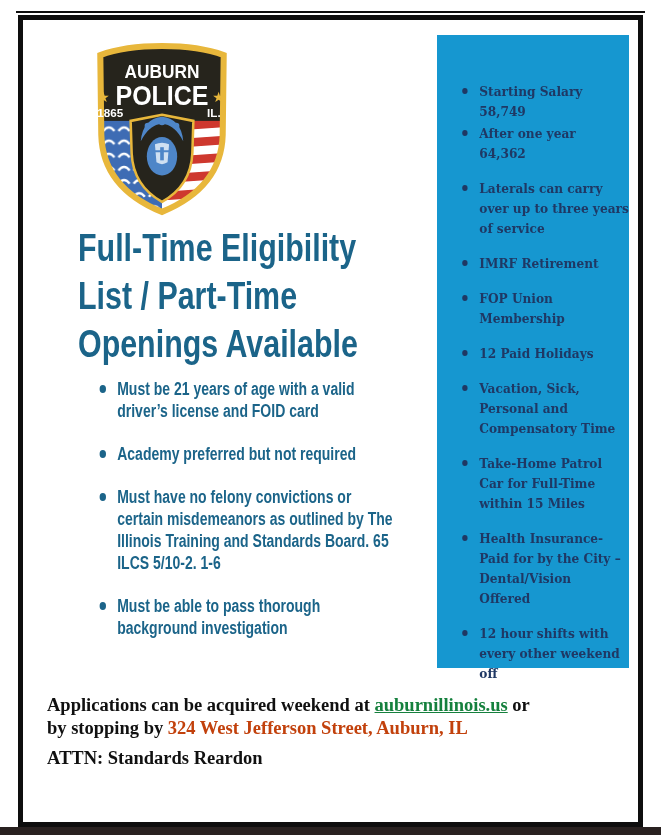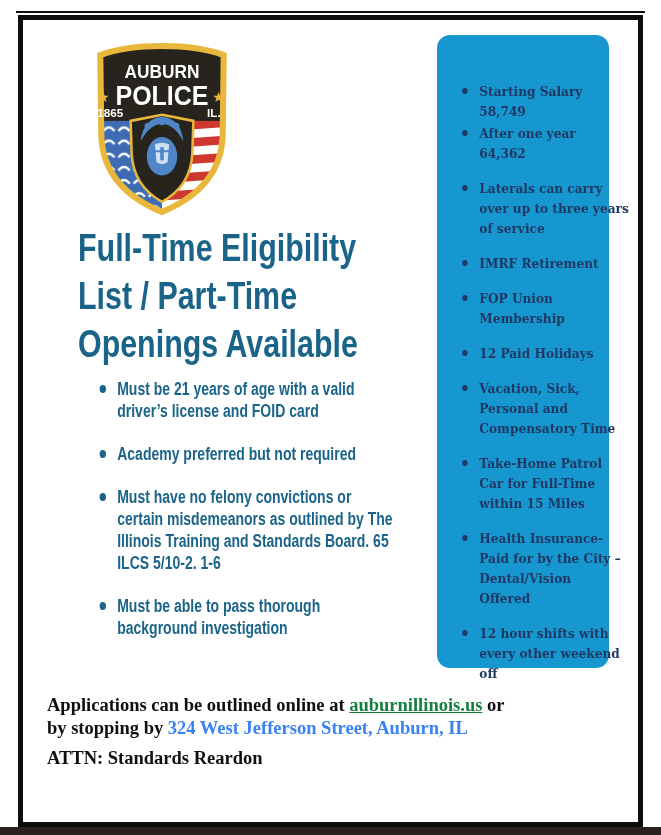--- a/index.html
+++ b/index.html
@@ -16,36 +16,36 @@
             font-size:38px;font-weight:bold;color:#1b6489;line-height:48px;
             transform:scaleX(.8);transform-origin:left top;white-space:pre-line;}
 
   .req{position:absolute;left:82px;top:378px;width:452px;margin:0;padding:0;list-style:none;
        transform:scaleX(.8);transform-origin:left top;
        color:#1b6489;font-weight:bold;font-size:17.5px;line-height:22px;}
   .req li{position:relative;padding-left:44px;margin-bottom:21px;white-space:pre-line;}
   .req li::before{content:"";position:absolute;left:22px;top:7px;width:8px;height:8px;
                   border-radius:50%;background:#1b6489;}
 
-  .panel{position:absolute;left:437px;top:35px;width:172px;height:633px;background:#1697d0;border-radius:13px;}
+  .panel{position:absolute;left:437px;top:35px;width:192px;height:633px;background:#1697d0;}
   .benefits{position:absolute;left:0;top:46px;width:228px;margin:0;padding:0;list-style:none;
             transform:scaleX(.9);transform-origin:left top;
             color:#1f3864;font-family:"DejaVu Serif",serif;font-weight:bold;
             font-size:13.5px;line-height:20px;}
   .benefits li{position:relative;padding-left:47px;margin-bottom:15px;white-space:pre-line;}
   .benefits li:first-child{margin-bottom:2px;}
   .benefits li::before{content:"";position:absolute;left:28px;top:7px;width:6px;height:6px;
                        border-radius:50%;background:#1f3864;}
 
   .footer{position:absolute;left:47px;top:694px;width:578px;
           font-family:"Liberation Serif",serif;font-weight:bold;font-size:18.5px;
           line-height:23px;color:#101010;}
   .footer .gap{height:7px;}
   .link{color:#15803d;text-decoration:underline;}
-  .orange{color:#3b82f6;}
+  .orange{color:#c2410c;}
 </style>
 </head>
 <body>
 
 <div class="page">
 
   <div class="frame-topline"></div>
   <div class="frame"></div>
 
   <svg class="badge" viewBox="0 0 150 174">
@@ -127,21 +127,21 @@
 Dental/Vision
 Offered</li>
       <li>12 hour shifts with
 every other weekend
 off</li>
     </ul>
   </div>
 
   <div class="footer">
     <div>
-      <span>Applications can be outlined online at </span><a class="link" href="#">auburnillinois.us</a><span> or</span>
+      <span>Applications can be acquired weekend at </span><a class="link" href="#">auburnillinois.us</a><span> or</span>
     </div>
     <div>
       <span>by stopping by </span><span class="orange">324 West Jefferson Street, Auburn, IL</span>
     </div>
     <div class="gap"></div>
     <div>ATTN: Standards Reardon</div>
   </div>
 
   <div class="bottom-bar"></div>
 </div>

